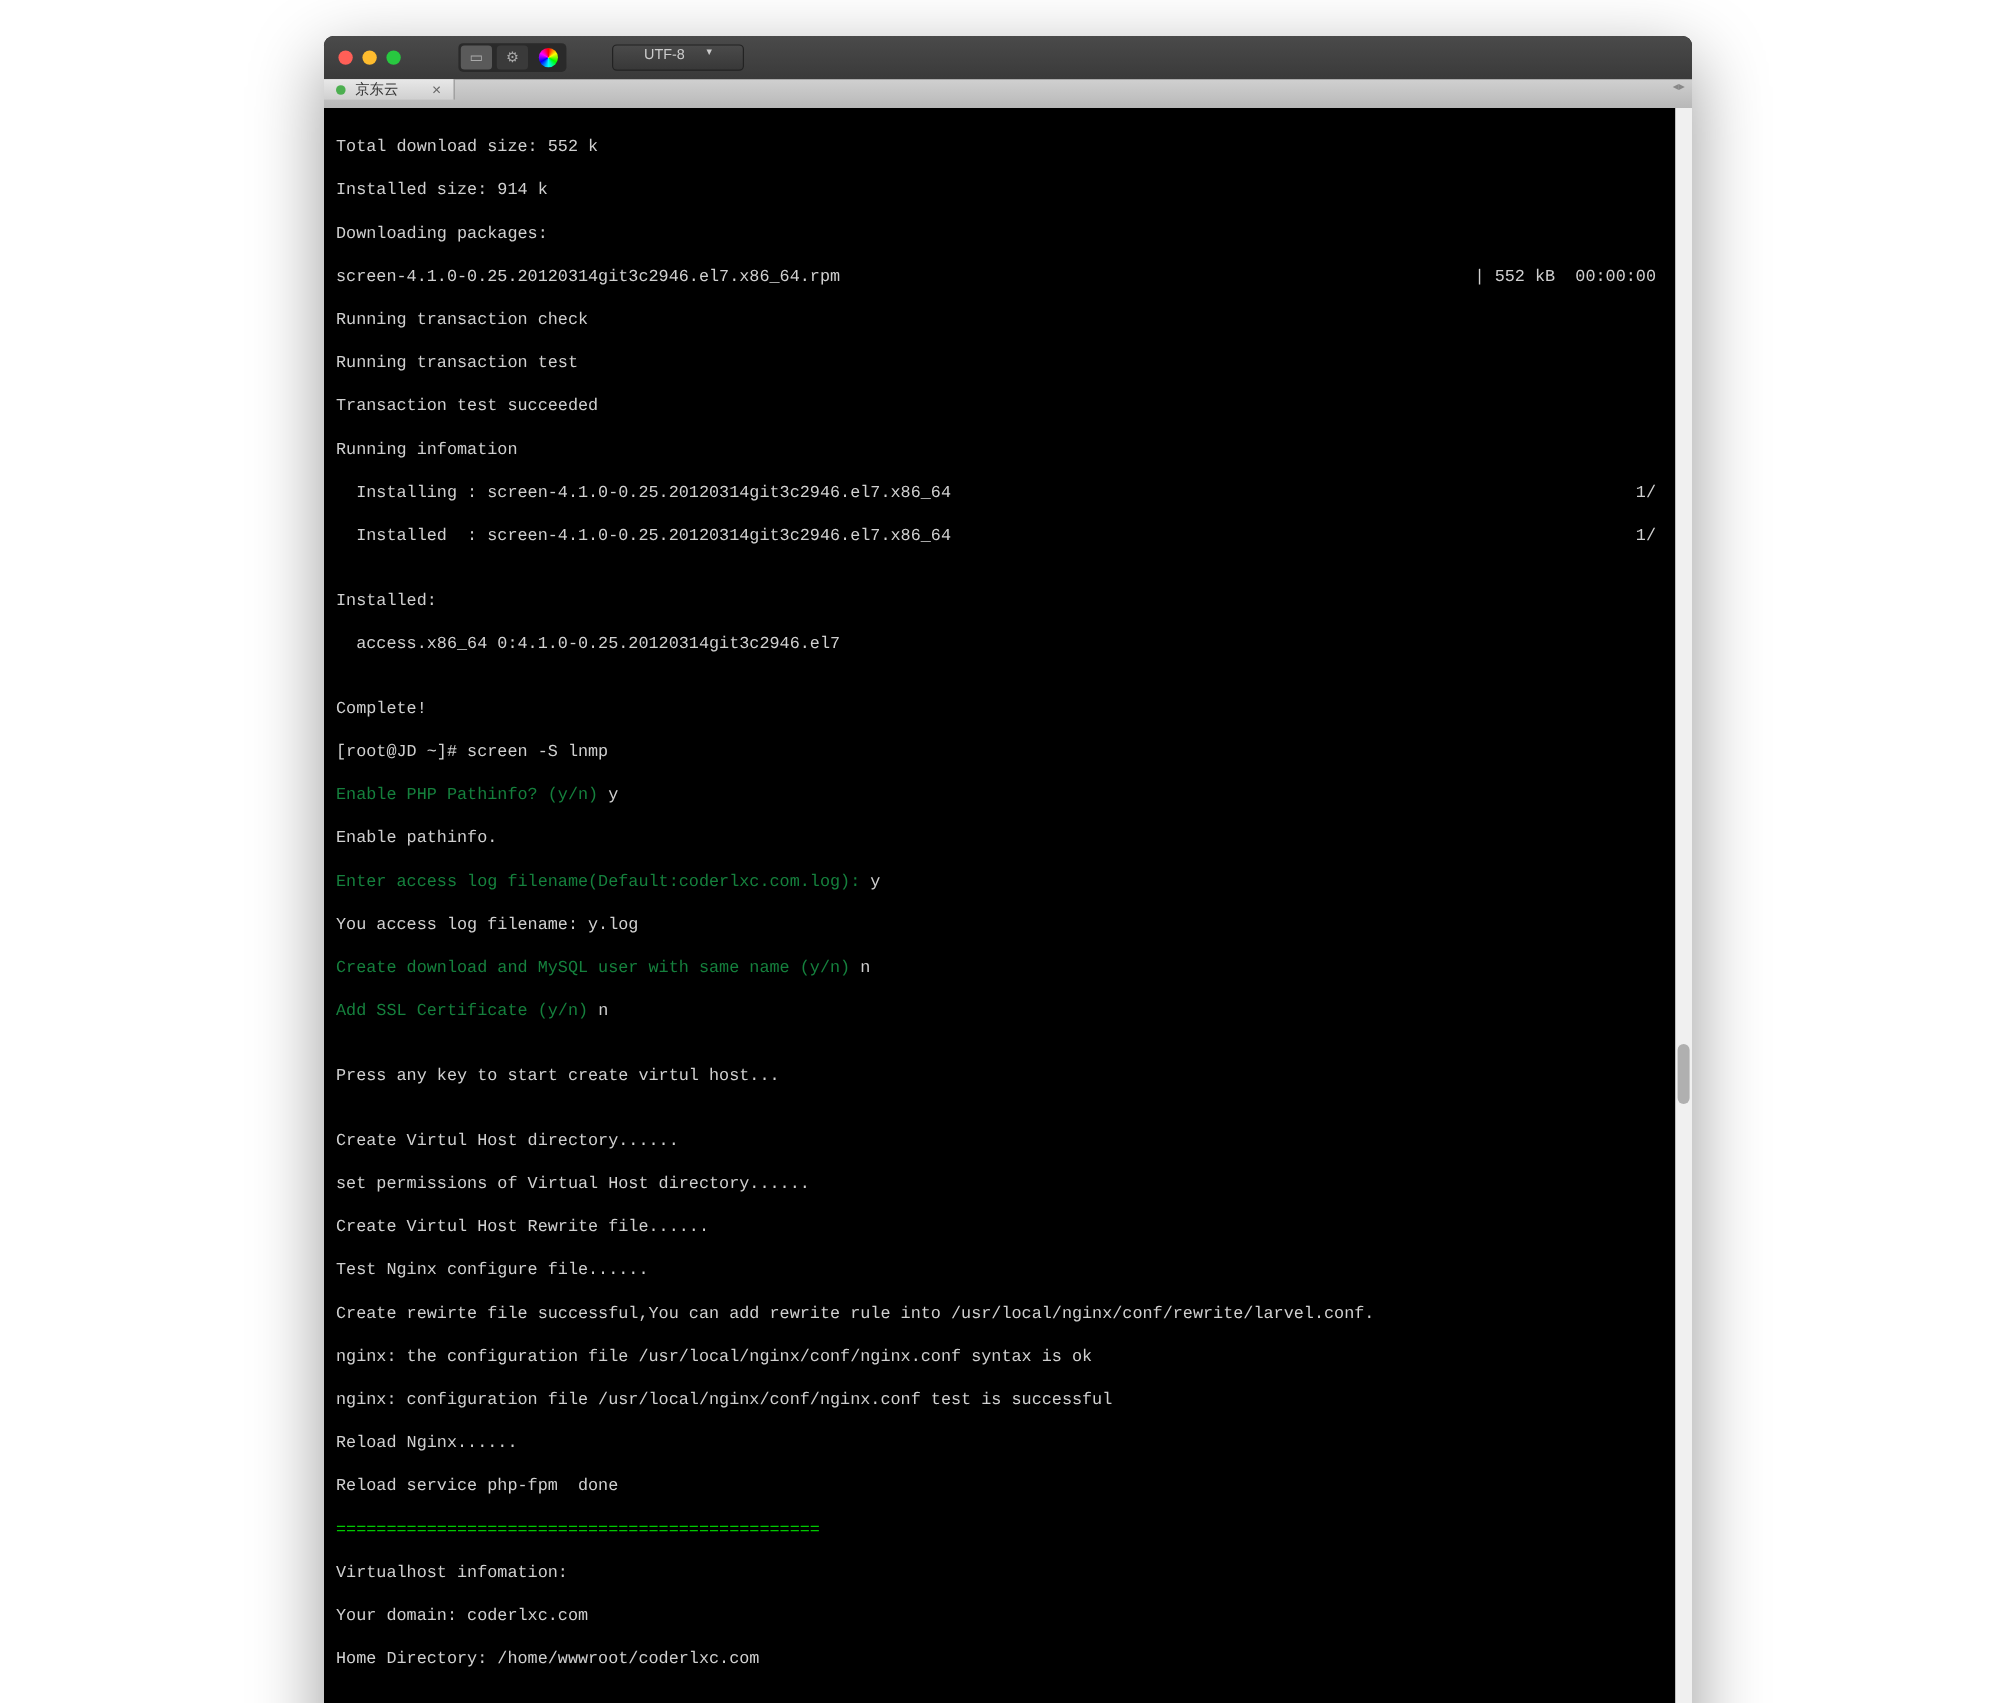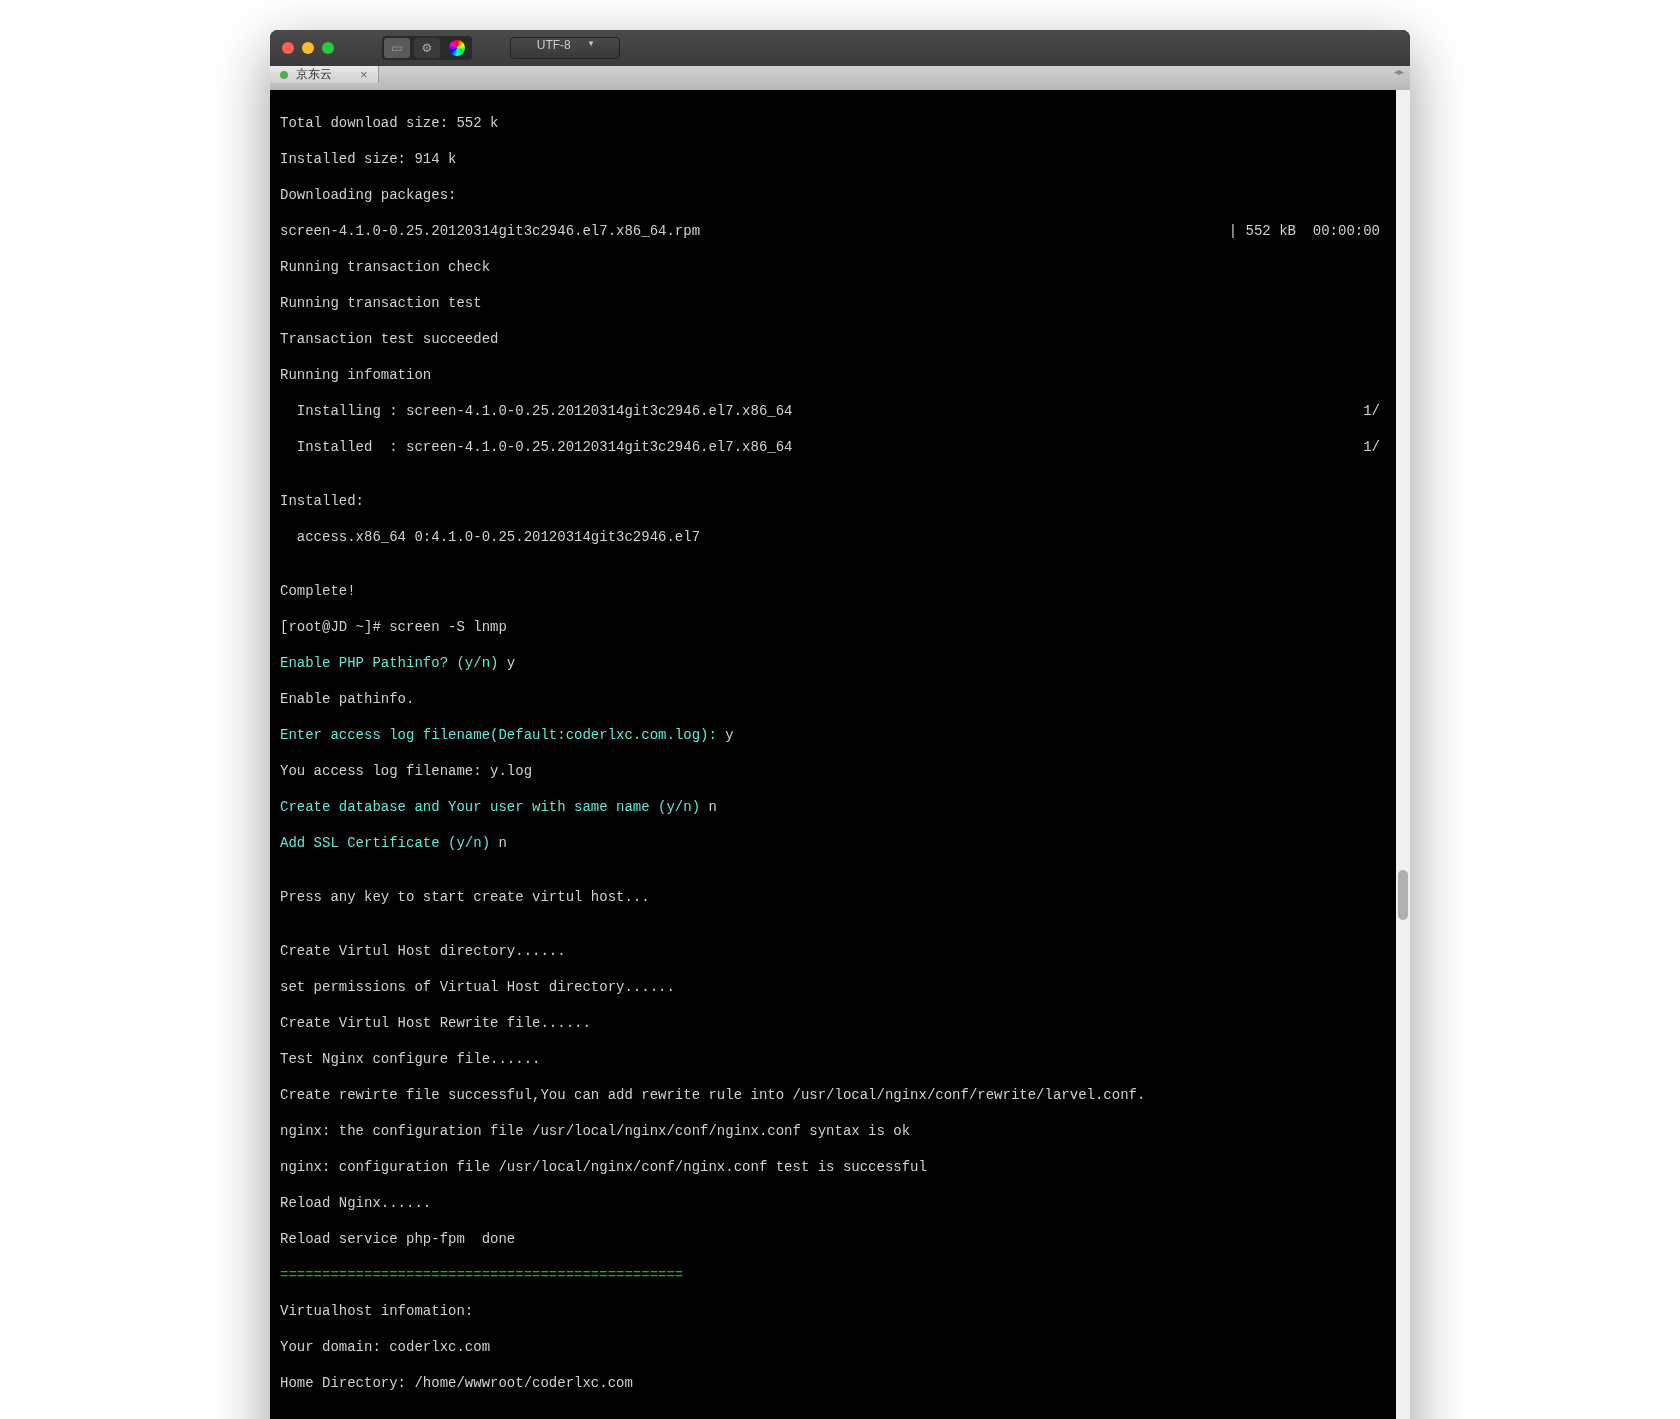--- a/index.html
+++ b/index.html
@@ -92,21 +92,21 @@
     background: #000;
     color: #d0d0d0;
     font-family: Menlo, Monaco, "Courier New", monospace;
     font-size: 14px;
     line-height: 18px;
     padding: 6px 10px 60px 10px;
     white-space: pre;
     position: relative;
     min-height: 850px;
   }
-  .terminal .yellow { color: #5eead4; }
+  .terminal .yellow { color: #15803d; }
   .terminal .green { color: #00c800; }
   .line { display: block; }
   .line.split { display: flex; }
   .line.split .left { flex: 0 0 auto; }
   .line.split .right { margin-left: auto; padding-right: 20px; }
   .scrollbar {
     position: absolute;
     right: 0; top: 0;
     width: 14px;
     height: 100%;
@@ -164,21 +164,21 @@
 <span class="line"></span>
 <span class="line">Installed:</span>
 <span class="line">  access.x86_64 0:4.1.0-0.25.20120314git3c2946.el7</span>
 <span class="line"></span>
 <span class="line">Complete!</span>
 <span class="line">[root@JD ~]# screen -S lnmp</span>
 <span class="line"><span class="yellow">Enable PHP Pathinfo? (y/n) </span><span>y</span></span>
 <span class="line">Enable pathinfo.</span>
 <span class="line"><span class="yellow">Enter access log filename(Default:coderlxc.com.log): </span><span>y</span></span>
 <span class="line">You access log filename: y.log</span>
-<span class="line"><span class="yellow">Create database and Your user with same name (y/n) </span><span>n</span></span>
+<span class="line"><span class="yellow">Create download and MySQL user with same name (y/n) </span><span>n</span></span>
 <span class="line"><span class="yellow">Add SSL Certificate (y/n) </span><span>n</span></span>
 <span class="line"></span>
 <span class="line">Press any key to start create virtul host...</span>
 <span class="line"></span>
 <span class="line">Create Virtul Host directory......</span>
 <span class="line">set permissions of Virtual Host directory......</span>
 <span class="line">Create Virtul Host Rewrite file......</span>
 <span class="line">Test Nginx configure file......</span>
 <span class="line">Create rewirte file successful,You can add rewrite rule into /usr/local/nginx/conf/rewrite/larvel.conf.</span>
 <span class="line">nginx: the configuration file /usr/local/nginx/conf/nginx.conf syntax is ok</span>

